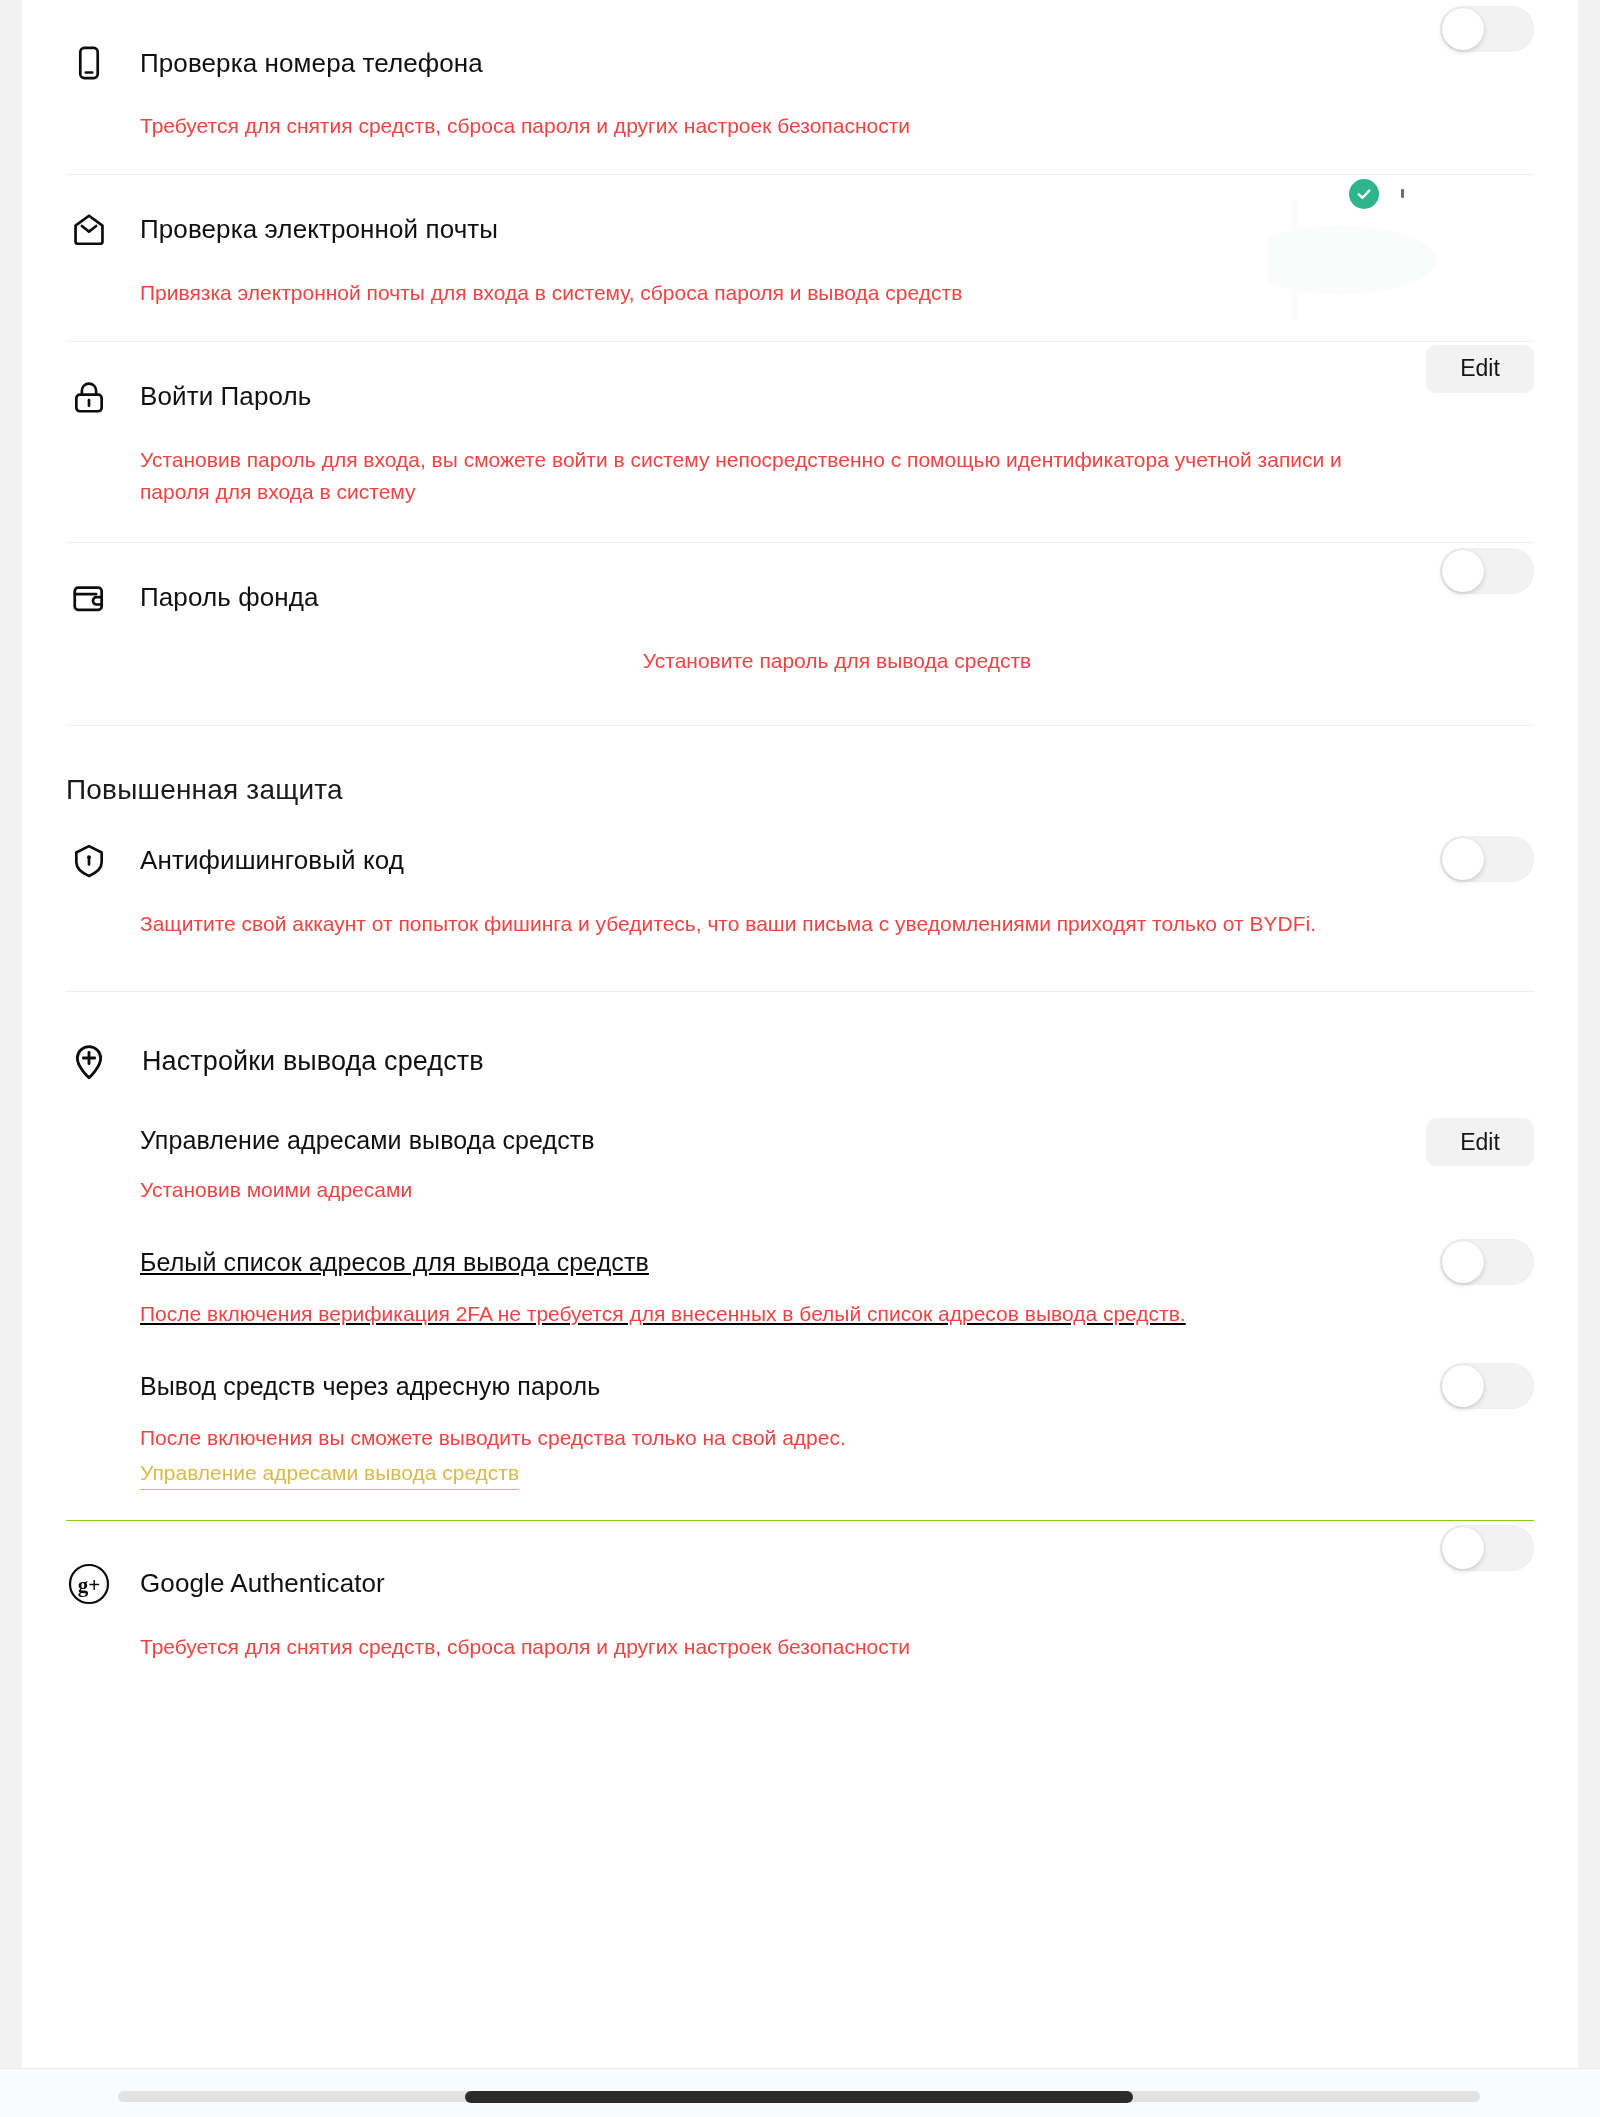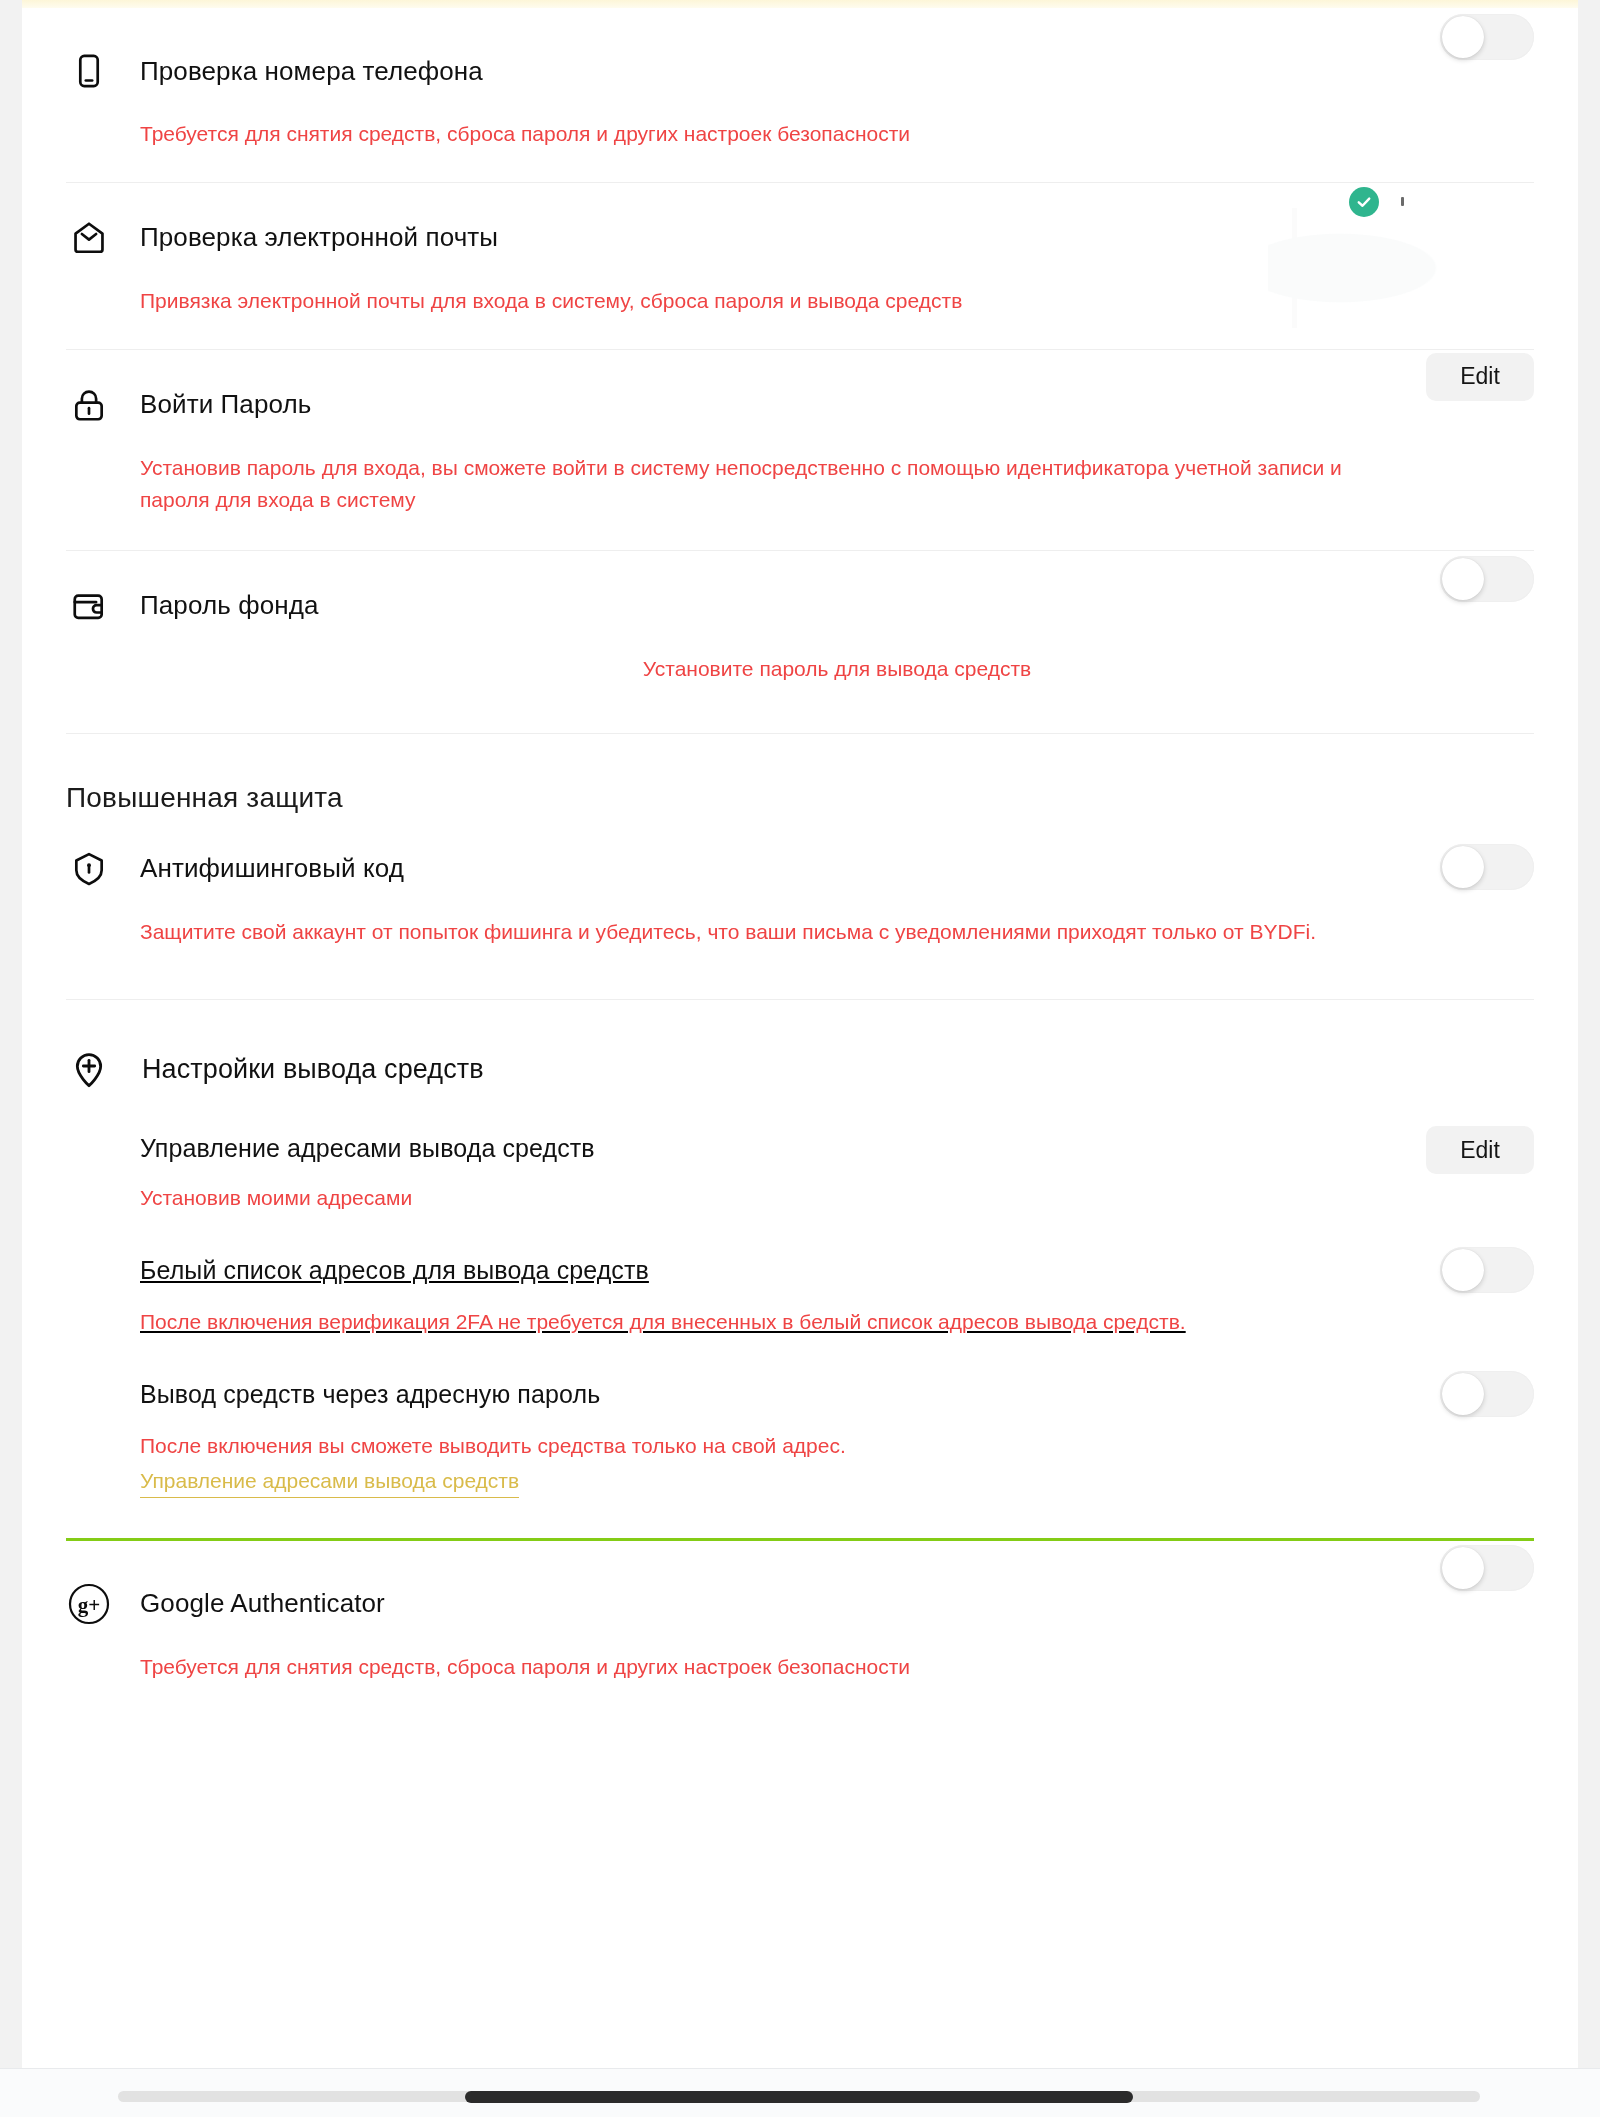--- a/index.html
+++ b/index.html
@@ -15,21 +15,21 @@
     position: relative;
     width: 1600px;
     height: 2117px;
     background: #f2f2f2;
   }
 
   
   .sheet {
     position: absolute;
     left: 22px;
-    top: 8px;
+    top: 0;
     width: 1556px;
     height: 2068px;
     background: #ffffff;
     overflow: hidden;
   }
 
   
   .top-band {
     position: absolute;
     left: 22px;
@@ -328,21 +328,21 @@
             <span class="toggle">
                 <span class="knob"></span>
               </span>
           </span>
         </div>
         <div class="spacer-sm"></div>
         <div class="row-desc" style="max-width:1440px;">Защитите свой аккаунт от попыток фишинга и убедитесь, что ваши письма с уведомлениями приходят только от BYDFi.</div>
         <div style="height:10px;"></div>
       </div>
 
-      <div class="row last" style="padding-top:44px;border-bottom:3px solid #84cc16;padding-bottom:40px;">
+      <div class="row last" style="padding-top:44px;border-bottom:1px solid #84cc16;padding-bottom:30px;">
         <div class="row-head" style="min-height:50px;">
           <span class="ico">
             <svg width="40" height="40" viewBox="0 0 24 24" fill="none" stroke="currentColor" stroke-width="1.7" stroke-linecap="round" stroke-linejoin="round">
               <path d="M12 22s7-6.3 7-11.6A7 7 0 0 0 5 10.4C5 15.7 12 22 12 22z"></path>
               <line x1="12" y1="6.8" x2="12" y2="13.6"></line>
               <line x1="8.6" y1="10.2" x2="15.4" y2="10.2"></line>
             </svg>
           </span>
           <span class="row-title" style="font-size:27px;margin-left:30px;">Настройки вывода средств</span>
         </div>

